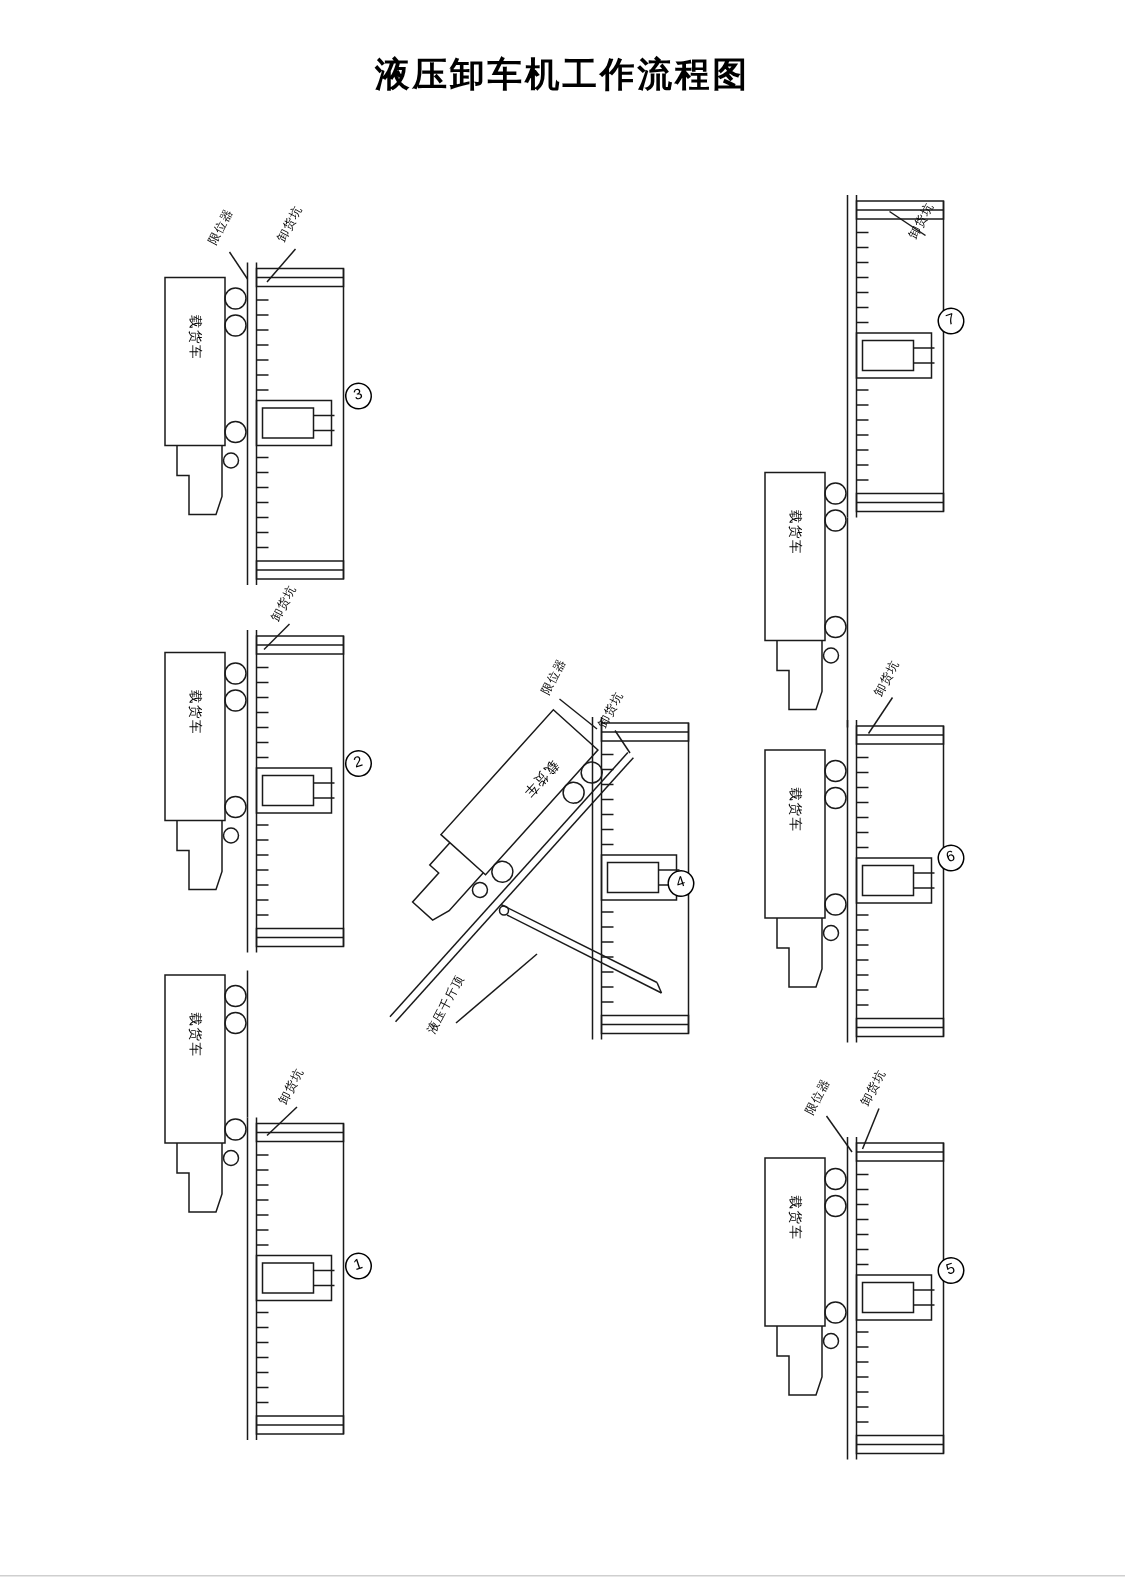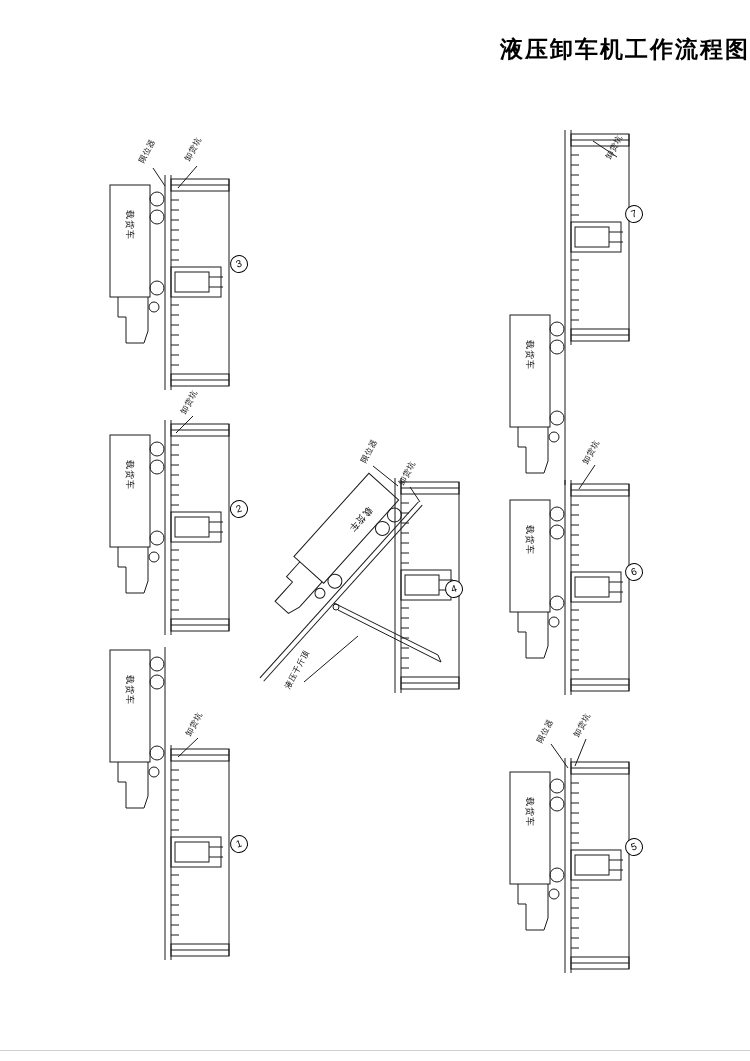--- a/index.html
+++ b/index.html
@@ -6,21 +6,21 @@
   html,body { width:750px; height:1061px; }
   body {
     background:#ffffff;
     font-family:"Liberation Serif", serif;
     position:relative;
     overflow:hidden;
   }
   .page { position:absolute; inset:0; background:#fff; }
   .title {
     position:absolute; top:34px; left:0; width:100%;
-    text-align:right; font-size:23px; font-weight:bold;
+    text-align:center; font-size:23px; font-weight:bold;
     letter-spacing:2px; color:#000;
   }
   .stage { position:absolute; }
   .stage svg { position:absolute; left:0; top:0; overflow:visible; }
   .badge {
     position:absolute; width:18px; height:18px;
     border:1px solid #000; border-radius:50%;
     font-size:10px; line-height:16px; text-align:center; color:#000;
     font-family:"Liberation Sans", sans-serif;
     transform:rotate(-18deg);

